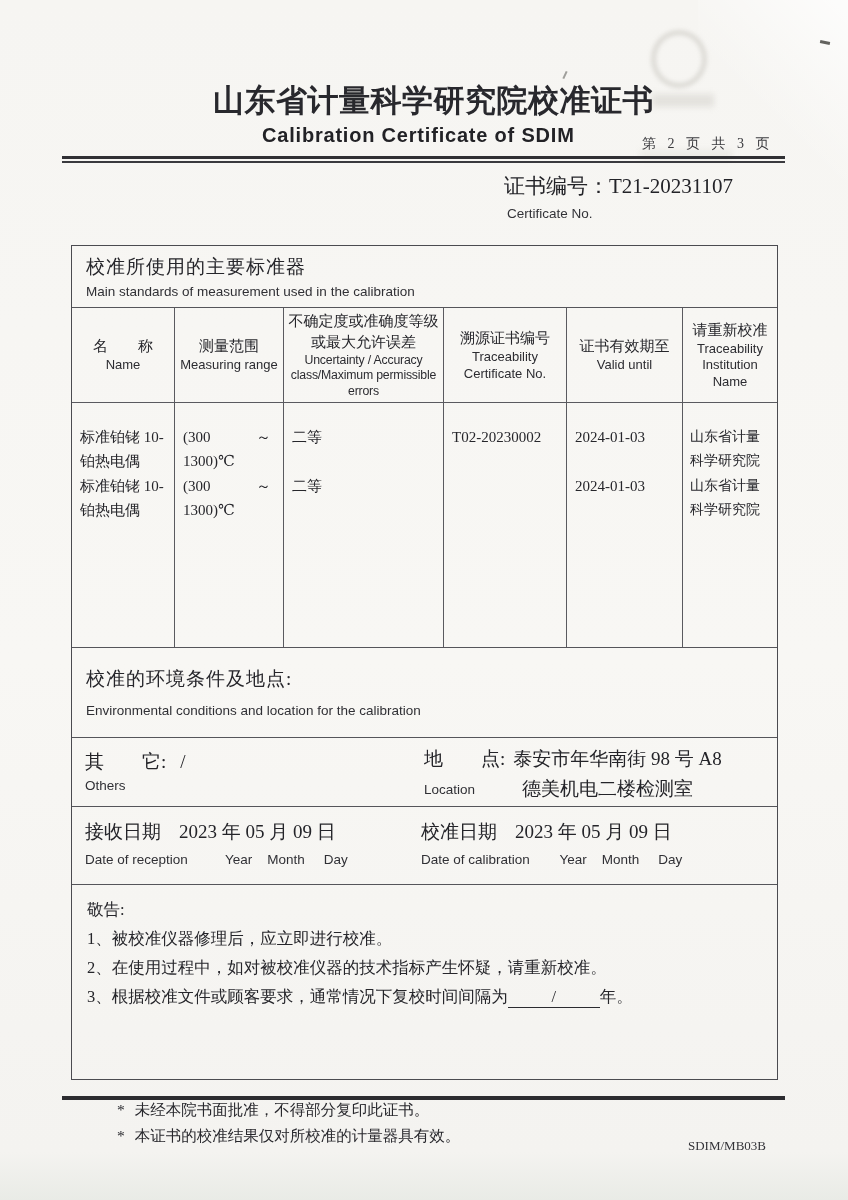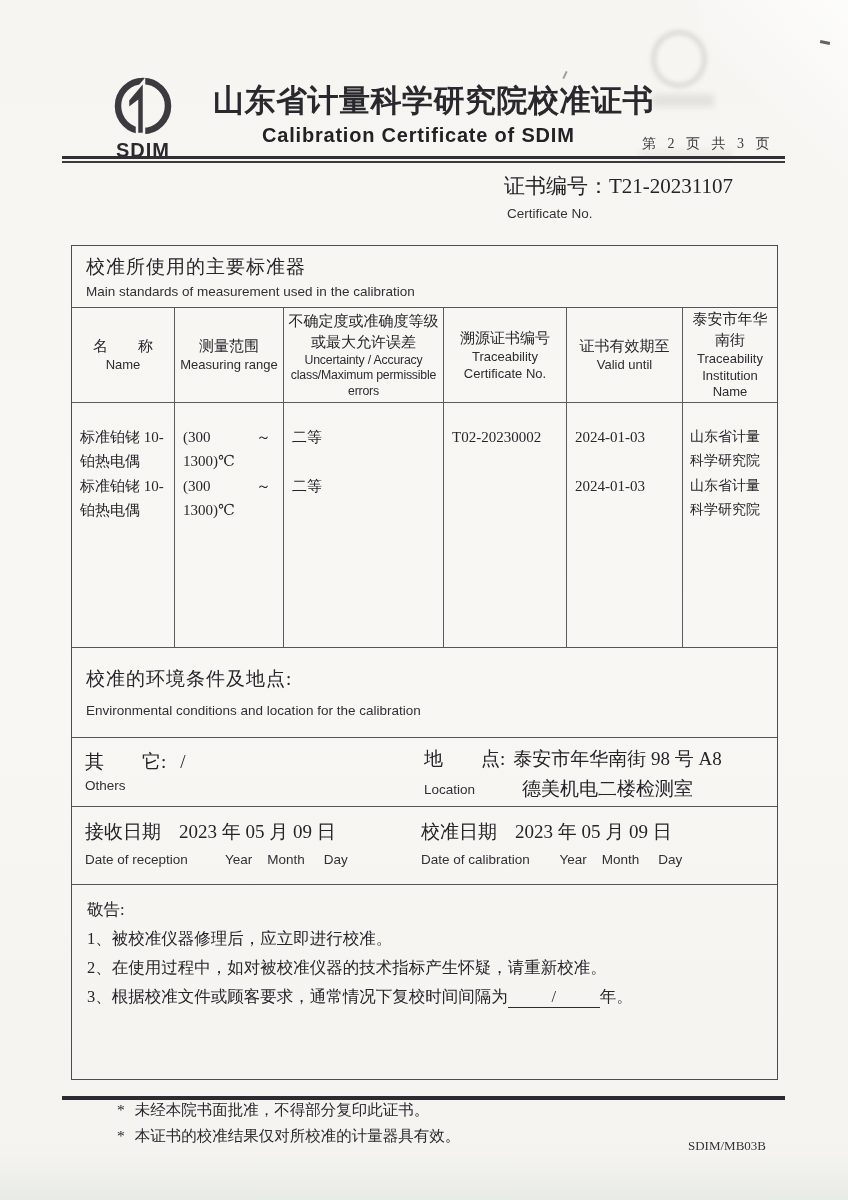--- a/index.html
+++ b/index.html
@@ -89,27 +89,20 @@
 
 <div class="page">
   <div class="corner-light"></div>
 
   <div class="ghost-circle"></div>
   <div class="ghost-smudge1"></div>
   <div class="ghost-smudge2"></div>
   <div class="corner-dash"></div>
   <div class="small-tick"></div>
 
-  <div class="logo">
-    <svg width="88" height="88" viewBox="0 0 88 88">
-      <circle cx="44" cy="32" r="25" fill="none" stroke="#3b3b3f" stroke-width="6.5"></circle>
-      <path d="M38 60 L38 28 L29 35 L29 26 L45 7 L45 60 Z" fill="#3b3b3f" stroke="#f6f5f2" stroke-width="2.5"></path>
-      <text x="44" y="83" text-anchor="middle" font-family="Liberation Sans, DejaVu Sans, sans-serif" font-size="20" font-weight="bold" fill="#2a2a2e" letter-spacing="1">SDIM</text>
-    </svg>
-  </div>
   <div class="title-cn cn">山东省计量科学研究院校准证书</div>
   <div class="title-en en">Calibration Certificate of SDIM</div>
   <div class="page-info cn">第 2 页 共 3 页</div>
   <div class="double-line">
     <div class="l1"></div>
       <div class="l2"></div>
   </div>
   <div class="cert-cn cn">
     <span>证书编号：</span><span>T21-20231107</span>
   </div>
@@ -179,21 +172,21 @@
           <div class="h-cn cn">证书有效期至</div>
           <div class="h-en en">Valid until</div>
         </div>
         <div class="col-body">
           <div class="entry cn">2024-01-03</div>
           <div class="entry cn">2024-01-03</div>
         </div>
       </div>
       <div class="col c6">
         <div class="col-head">
-          <div class="h-cn cn">泰安市年华南街</div>
+          <div class="h-cn cn">请重新校准</div>
           <div class="h-en en">Traceability Institution Name</div>
         </div>
         <div class="col-body">
           <div class="entry cn">山东省计量科学研究院</div>
           <div class="entry cn">山东省计量科学研究院</div>
         </div>
       </div>
     </div>
 
     <div class="sec sec-title2">

